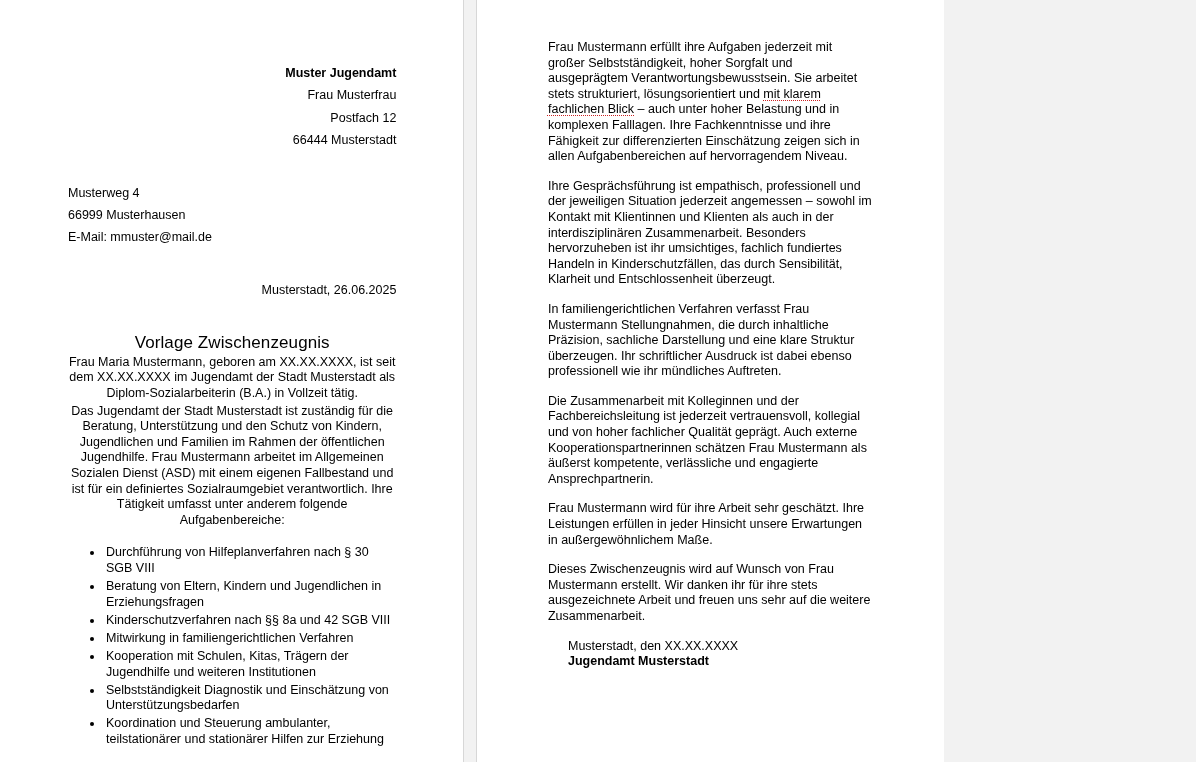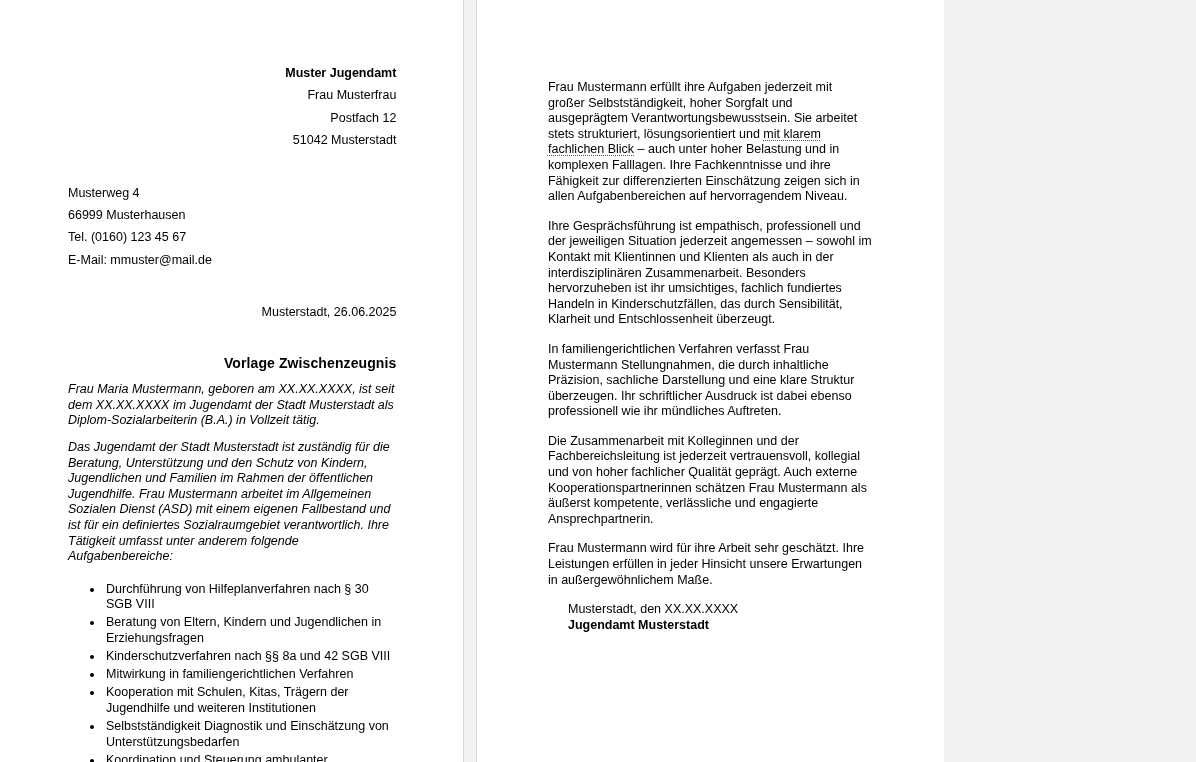--- a/index.html
+++ b/index.html
@@ -37,21 +37,21 @@
   .page-gap {
     width: 16px;
     height: 762px;
     background: #f2f2f2;
   }
   .page-right {
     width: 591px;
     padding: 0 72px;
   }
   .page-right-inner {
-    padding-top: 80px;
+    padding-top: 40px;
   }
 
   
   .recipient-block {
     text-align: right;
     padding-top: 62px;
     line-height: 22.4px;
   }
   .recipient-block .line-strong {
     font-weight: bold;
@@ -61,31 +61,30 @@
     line-height: 22.4px;
   }
   .sender-block .line-strong {
     font-weight: bold;
   }
   .place-date {
     text-align: right;
     margin-top: 34px;
   }
   .doc-title {
-    text-align: right;
-    font-size: 14px;
-    font-weight: bold;
+    text-align: center;
+    font-size: 17px;
+    font-weight: normal;
     margin-top: 36px;
     letter-spacing: 0.1px;
   }
   .body-par {
-    margin-top: 11px;
+    margin-top: 2px;
     line-height: 15.6px;
-    text-align: left;
-    font-style: italic;
+    text-align: center;
   }
   ul.duty-list {
     margin: 17px 0 0 0;
     padding-left: 36px;
     line-height: 15.6px;
   }
   ul.duty-list li {
     margin-bottom: 2.5px;
     padding-left: 2px;
   }
@@ -125,27 +124,26 @@
 <body>
 
 <div class="doc-viewport">
 
   <div class="page page-left">
 
     <div class="recipient-block">
       <div class="line-strong">Muster Jugendamt</div>
       <div>Frau Musterfrau</div>
       <div>Postfach 12</div>
-      <div>51042 Musterstadt</div>
+      <div>66444 Musterstadt</div>
     </div>
 
     <div class="sender-block">
       <div>Musterweg 4</div>
       <div>66999 Musterhausen</div>
-      <div>Tel. (0160) 123 45 67</div>
       <div>E-Mail: mmuster@mail.de</div>
     </div>
 
     <div class="place-date">Musterstadt, 26.06.2025</div>
 
     <div class="doc-title">Vorlage Zwischenzeugnis</div>
 
     <div class="body-par">Frau Maria Mustermann, geboren am XX.XX.XXXX, ist seit dem XX.XX.XXXX im Jugendamt der Stadt Musterstadt als Diplom-Sozialarbeiterin (B.A.) in Vollzeit tätig.</div>
     <div class="body-par">Das Jugendamt der Stadt Musterstadt ist zuständig für die Beratung, Unterstützung und den Schutz von Kindern, Jugendlichen und Familien im Rahmen der öffentlichen Jugendhilfe. Frau Mustermann arbeitet im Allgemeinen Sozialen Dienst (ASD) mit einem eigenen Fallbestand und ist für ein definiertes Sozialraumgebiet verantwortlich. Ihre Tätigkeit umfasst unter anderem folgende Aufgabenbereiche:</div>
 
@@ -169,20 +167,21 @@
     <div class="page-right-inner">
 
       <div class="r-par">
         <span>Frau Mustermann erfüllt ihre Aufgaben jederzeit mit großer Selbstständigkeit, hoher Sorgfalt und ausgeprägtem Verantwortungsbewusstsein. Sie arbeitet stets strukturiert, lösungsorientiert und </span><span class="spellcheck">mit klarem fachlichen Blick</span><span> – auch unter hoher Belastung und in komplexen Falllagen. Ihre Fachkenntnisse und ihre Fähigkeit zur differenzierten Einschätzung zeigen sich in allen Aufgabenbereichen auf hervorragendem Niveau.</span>
       </div>
 
       <div class="r-par">Ihre Gesprächsführung ist empathisch, professionell und der jeweiligen Situation jederzeit angemessen – sowohl im Kontakt mit Klientinnen und Klienten als auch in der interdisziplinären Zusammenarbeit. Besonders hervorzuheben ist ihr umsichtiges, fachlich fundiertes Handeln in Kinderschutzfällen, das durch Sensibilität, Klarheit und Entschlossenheit überzeugt.</div>
       <div class="r-par">In familiengerichtlichen Verfahren verfasst Frau Mustermann Stellungnahmen, die durch inhaltliche Präzision, sachliche Darstellung und eine klare Struktur überzeugen. Ihr schriftlicher Ausdruck ist dabei ebenso professionell wie ihr mündliches Auftreten.</div>
       <div class="r-par">Die Zusammenarbeit mit Kolleginnen und der Fachbereichsleitung ist jederzeit vertrauensvoll, kollegial und von hoher fachlicher Qualität geprägt. Auch externe Kooperationspartnerinnen schätzen Frau Mustermann als äußerst kompetente, verlässliche und engagierte Ansprechpartnerin.</div>
       <div class="r-par">Frau Mustermann wird für ihre Arbeit sehr geschätzt. Ihre Leistungen erfüllen in jeder Hinsicht unsere Erwartungen in außergewöhnlichem Maße.</div>
+      <div class="r-par">Dieses Zwischenzeugnis wird auf Wunsch von Frau Mustermann erstellt. Wir danken ihr für ihre stets ausgezeichnete Arbeit und freuen uns sehr auf die weitere Zusammenarbeit.</div>
 
       <div class="sign-block">
         <div>Musterstadt, den XX.XX.XXXX</div>
         <div class="sign-strong">Jugendamt Musterstadt</div>
       </div>
 
     </div>
     <div class="edge-shadow" style="left:0;"></div>
   </div>
 

